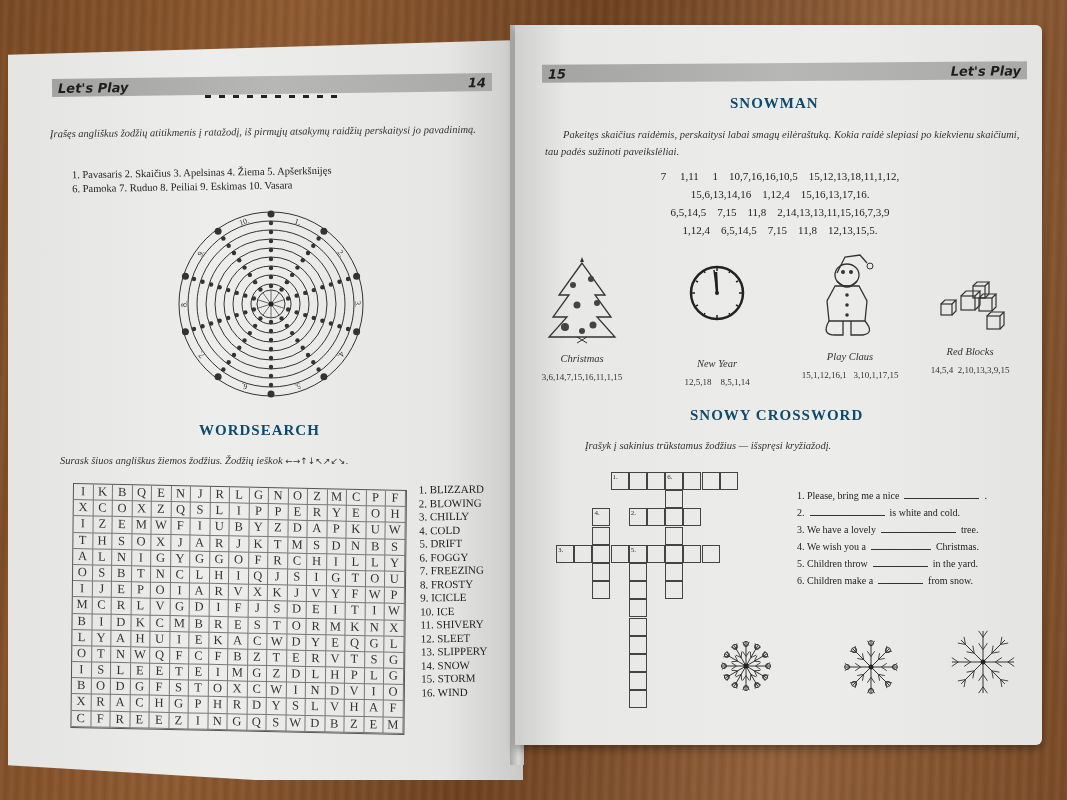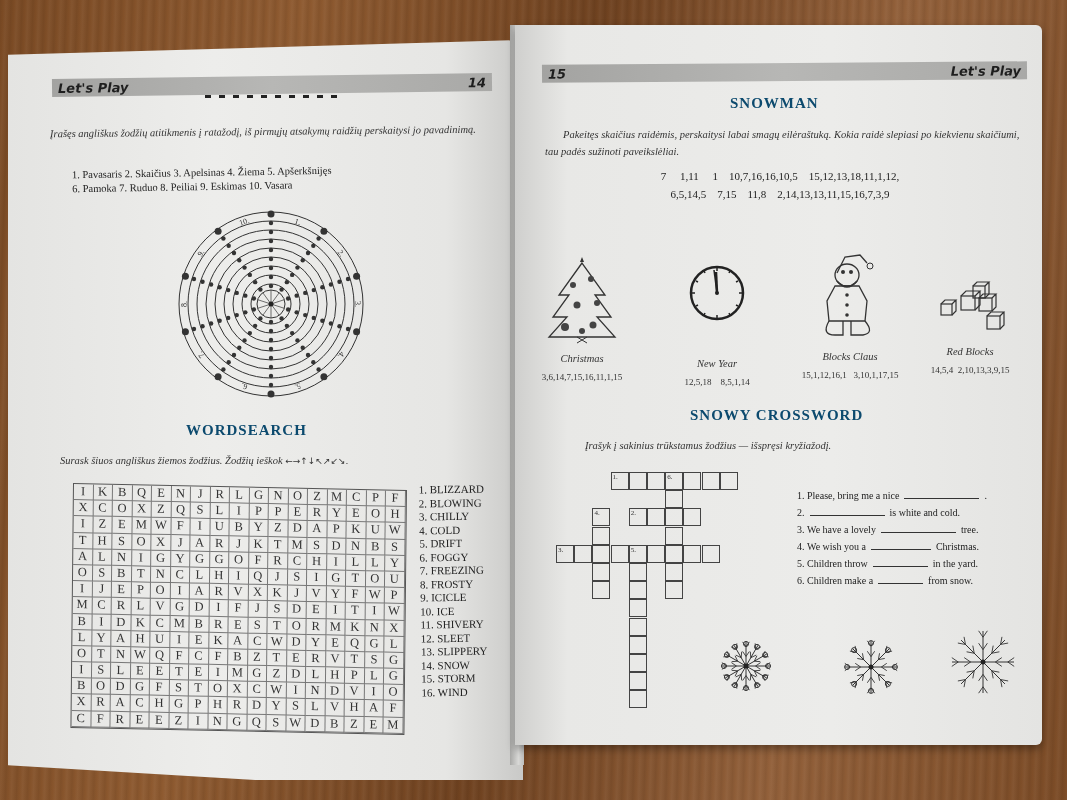--- a/index.html
+++ b/index.html
@@ -257,21 +257,21 @@
     <circle cx="63.259596376206446" cy="59.31308230375284" r="2.2" fill="#333"></circle>
     <circle cx="57.96952910557418" cy="52.03192935437832" r="2.2" fill="#333"></circle>
     <circle cx="52.679461834941925" cy="44.75077640500379" r="2.2" fill="#333"></circle>
     <circle cx="47.38939456430967" cy="37.46962345562926" r="2.2" fill="#333"></circle>
     <circle cx="42.099327293677405" cy="30.188470506254745" r="3.5" fill="#333"></circle>
     <line x1="95" y1="103" x2="86.77100646790538" y2="91.67376207875074" stroke="#333" stroke-width="0.7"></line>
     <text x="68.11552148937956" y="23.258083082321647" font-size="8" text-anchor="middle" fill="#333" font-family="Liberation Serif, serif" transform="rotate(342 68.11552148937956 20.258083082321647)">10.</text>
     <circle cx="95" cy="103" r="2.5" fill="#222"></circle>
   </svg>
 
-<div class="section-title" style="left:186px; top:422px;">WORDSEARCH</div>
+<div class="section-title" style="left:199px; top:422px;">WORDSEARCH</div>
 <div class="instruction" style="left:60px; top:452px; white-space:nowrap;">
   <span>Surask šiuos angliškus žiemos žodžius. Žodžių ieškok</span>
   <span style="font-style:normal; font-family:'DejaVu Sans',sans-serif; font-size:9px;">←→↑↓↖↗↙↘.</span>
 </div>
 
 <div class="ws-grid" id="ws-grid">
     <div class="ws-cell">I</div>
     <div class="ws-cell">K</div>
     <div class="ws-cell">B</div>
     <div class="ws-cell">Q</div>
@@ -543,21 +543,23 @@
     <li>13. SLIPPERY</li>
     <li>14. SNOW</li>
     <li>15. STORM</li>
     <li>16. WIND</li>
   </ul>
 
 <div class="section-title" style="left:730px; top:95px;">SNOWMAN</div>
 <div class="instruction" style="left:545px; top:126px; width:480px; text-indent:18px;">Pakeitęs skaičius raidėmis, perskaitysi labai smagų eilėraštuką. Kokia raidė slepiasi po kiekvienu skaičiumi, tau padės sužinoti paveikslėliai.</div>
 <div class="code-lines" id="code-lines">
     <div>7     1,11     1    10,7,16,16,10,5    15,12,13,18,11,1,12,</div>
+    <div>15,6,13,14,16    1,12,4    15,16,13,17,16.</div>
     <div>6,5,14,5    7,15    11,8    2,14,13,13,11,15,16,7,3,9</div>
+    <div>1,12,4    6,5,14,5    7,15    11,8    12,13,15,5.</div>
   </div>
 
 <div class="pic" style="left:527px; top:255px;">
   <svg width="70" height="90" viewBox="0 0 70 90">
     <polygon points="35,8 12,40 22,40 6,62 20,62 2,82 68,82 50,62 64,62 48,40 58,40" fill="none" stroke="#333" stroke-width="1.3"></polygon>
     <polygon points="35,2 37,7 33,7" fill="#333"></polygon>
     <circle cx="26" cy="30" r="3" fill="#444"></circle>
       <circle cx="44" cy="24" r="3" fill="#444"></circle>
     <circle cx="30" cy="50" r="3.5" fill="#444"></circle>
       <circle cx="50" cy="48" r="3" fill="#444"></circle>
@@ -604,21 +606,21 @@
     <circle cx="28" cy="19" r="2" fill="#333"></circle>
       <circle cx="36" cy="19" r="2" fill="#333"></circle>
     <path d="M22,28 Q32,40 42,28" fill="none" stroke="#333" stroke-width="1.5"></path>
     <path d="M20,33 L12,48 L14,68 L50,68 L52,48 L44,33 Z" fill="none" stroke="#333" stroke-width="1.3"></path>
     <circle cx="32" cy="42" r="1.8" fill="#333"></circle>
       <circle cx="32" cy="52" r="1.8" fill="#333"></circle>
       <circle cx="32" cy="62" r="1.8" fill="#333"></circle>
     <path d="M14,68 Q6,82 20,82 L28,82 L28,68" fill="none" stroke="#333" stroke-width="1.3"></path>
     <path d="M36,68 L36,82 L48,82 Q60,80 50,68" fill="none" stroke="#333" stroke-width="1.3"></path>
   </svg>
-  <div class="caption">Blocks Claus</div>
+  <div class="caption">Play Claus</div>
   <div class="codes">15,1,12,16,1   3,10,1,17,15</div>
 </div>
 
 <div class="pic" style="left:915px; top:278px;">
   <svg width="70" height="60" viewBox="0 0 70 60">
     <g fill="none" stroke="#333" stroke-width="1.2">
       <rect x="6" y="26" width="11" height="11"></rect>
         <path d="M6,26 L10,22 L21,22 L17,26 M21,22 L21,33 L17,37"></path>
       <rect x="26" y="18" width="14" height="14"></rect>
         <path d="M26,18 L31,13 L45,13 L40,18 M45,13 L45,27 L40,32"></path>

